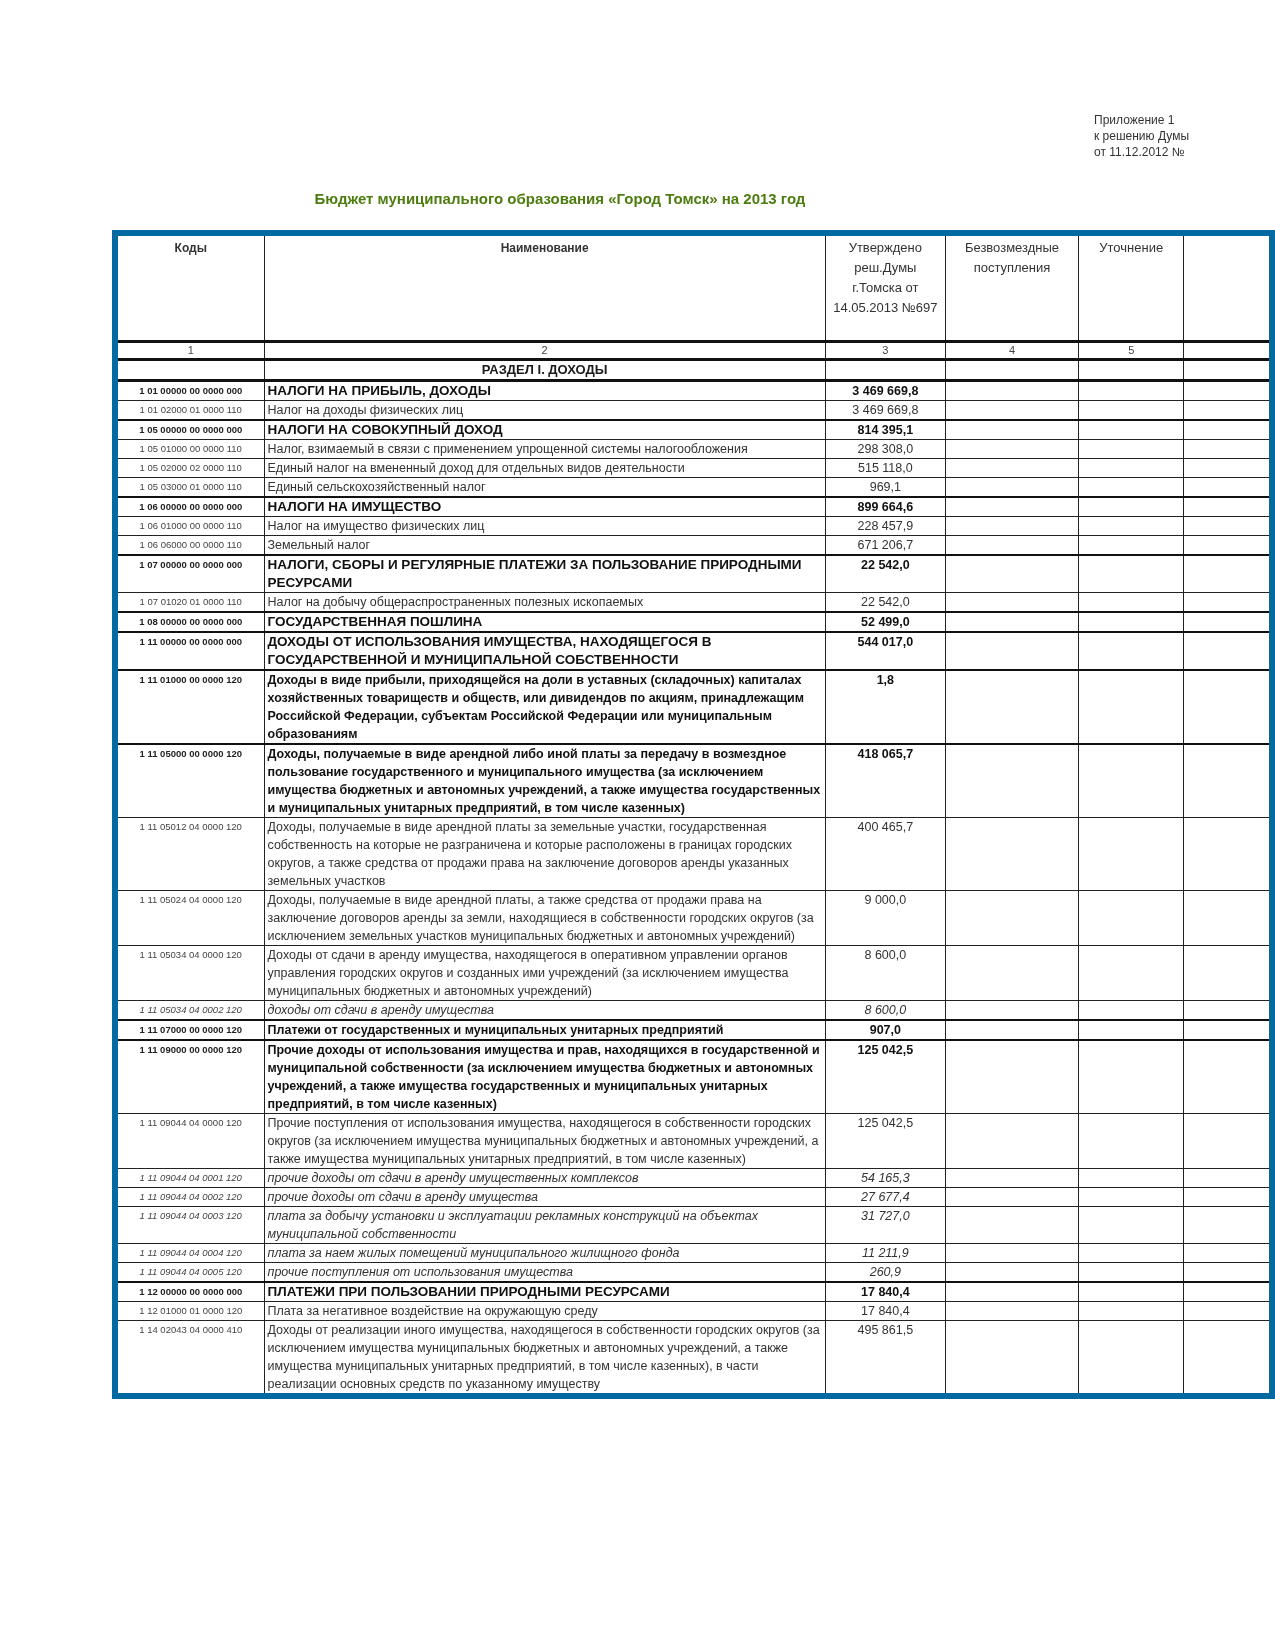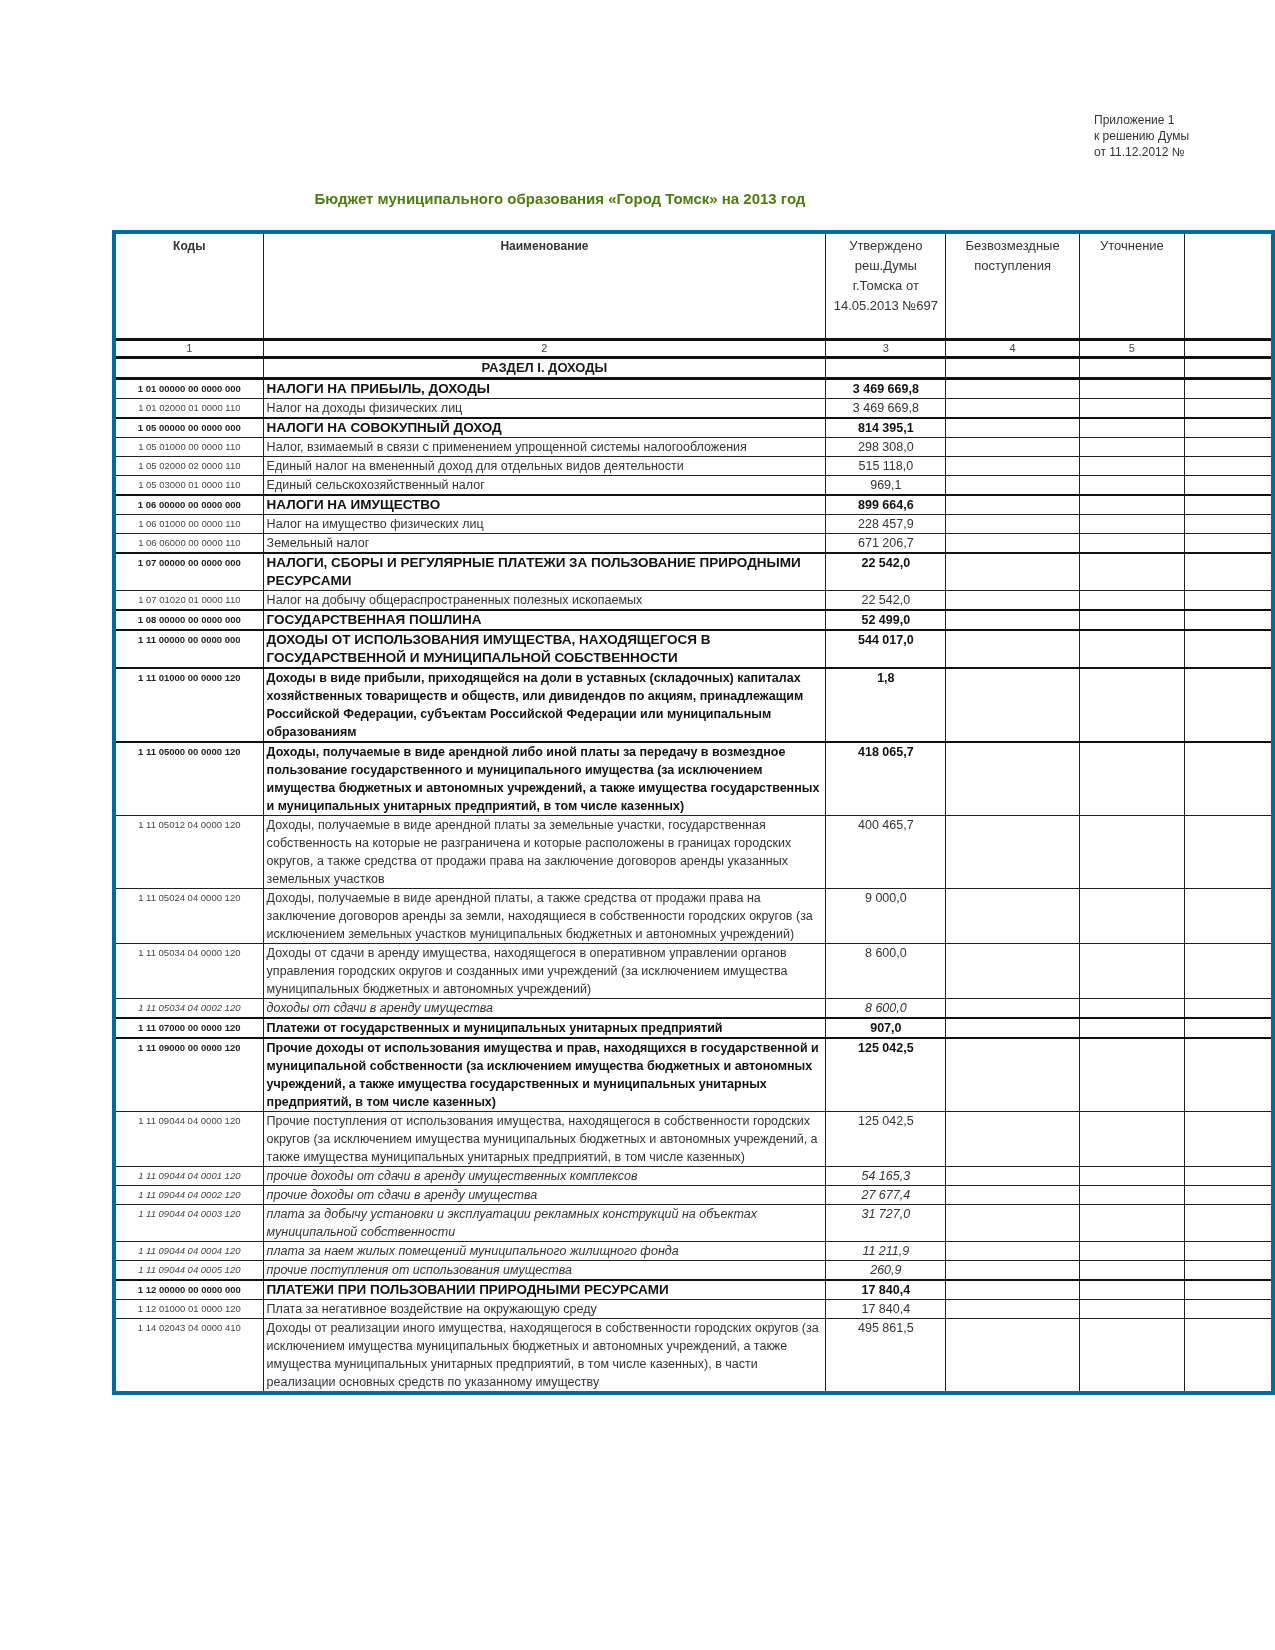--- a/index.html
+++ b/index.html
@@ -2,21 +2,21 @@
 <html><head>
 <meta charset="utf-8">
 <style>
   html, body { margin: 0; padding: 0; background: #ffffff; }
   body { width: 1275px; height: 1650px; position: relative; overflow: hidden;
          font-family: "Liberation Sans", sans-serif; color: #1a1a1a; }
   .appendix { position: absolute; left: 1094px; top: 112px; font-size: 12px; line-height: 16px; color: #333; white-space: nowrap; }
   .title { position: absolute; left: 0; top: 190px; width: 1120px; text-align: center; font-size: 15px; font-weight: bold; color: #4d7c0f; }
   table.budget { position: absolute; left: 112px; top: 230px; border-collapse: collapse; table-layout: fixed; }
   table.budget td, table.budget th { border: 1px solid #222; padding: 0 3px; vertical-align: top; overflow: hidden; }
-  table.budget { border: 4px solid #0369a1; }
+  table.budget { border: 6px solid #0369a1; }
   col.c1 { width: 150px; } col.c2 { width: 571px; } col.c3 { width: 121px; }
   col.c4 { width: 134px; } col.c5 { width: 106px; } col.c6 { width: 90px; }
   th { font-weight: normal; font-size: 13px; line-height: 20px; color: #333; text-align: center; height: 102px; padding-top: 2px !important; }
   th.bold { font-weight: bold; font-size: 12px; }
   tr.numrow td { text-align: center; font-size: 11px; height: 15px; line-height: 15px; color: #444; border-top: 3px solid #111; border-bottom: 3px solid #111; }
   tr.section td { height: 18px; line-height: 18px; font-weight: bold; font-size: 13px; text-align: center; border-bottom: 3px solid #111; }
   td.code { font-size: 9.5px; text-align: center; line-height: 18px; color: #444; white-space: nowrap; padding: 0 !important; }
   td.name { font-size: 12.5px; line-height: 18px; color: #333; }
   td.val { font-size: 12.5px; line-height: 18px; text-align: center; color: #333; }
   tr.lvl1 td.name { font-weight: bold; font-size: 13.5px; color: #111; }

